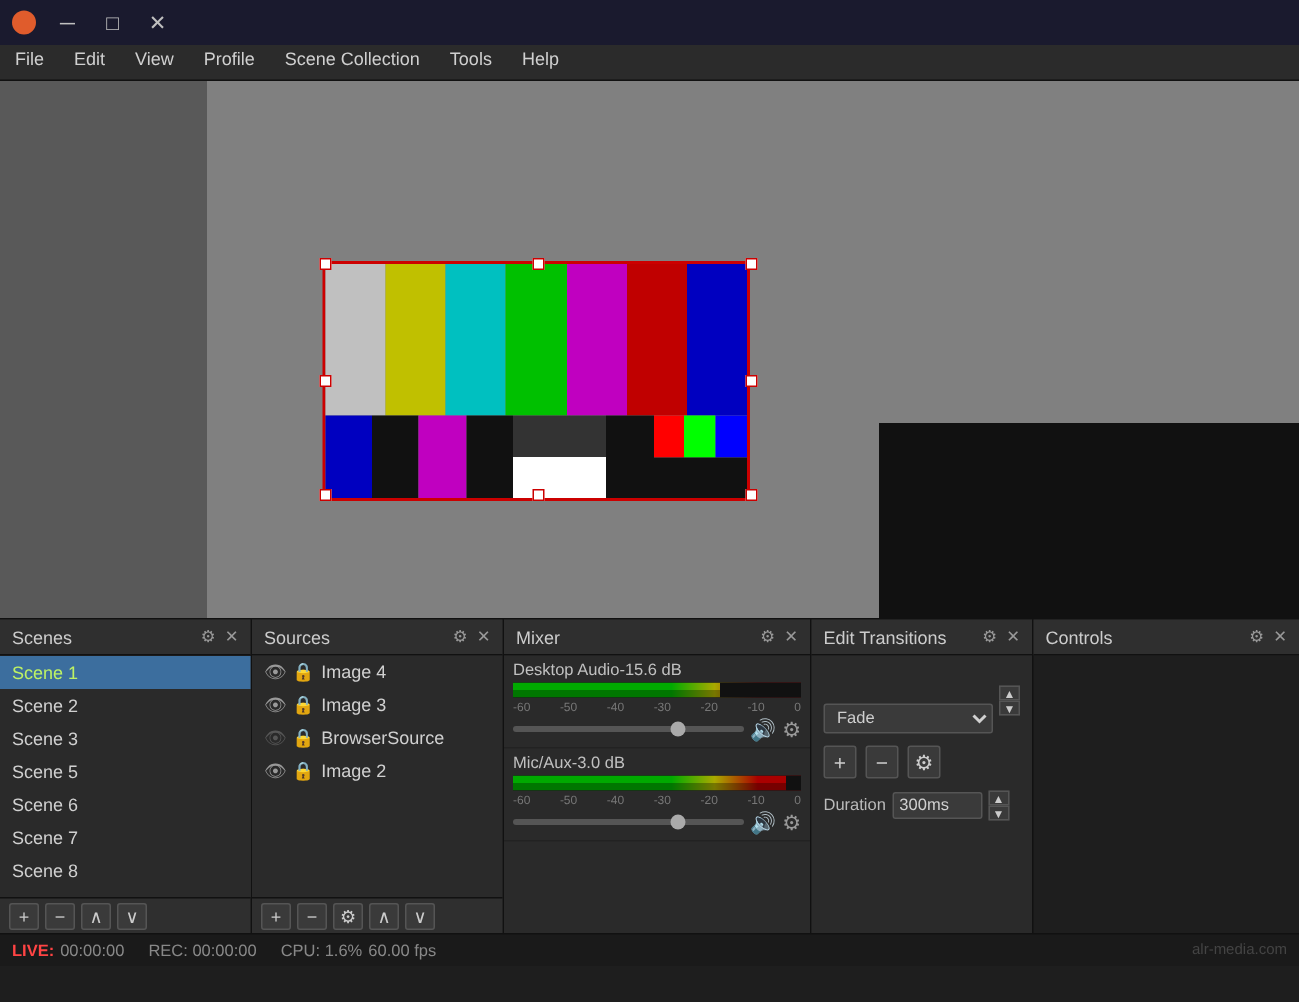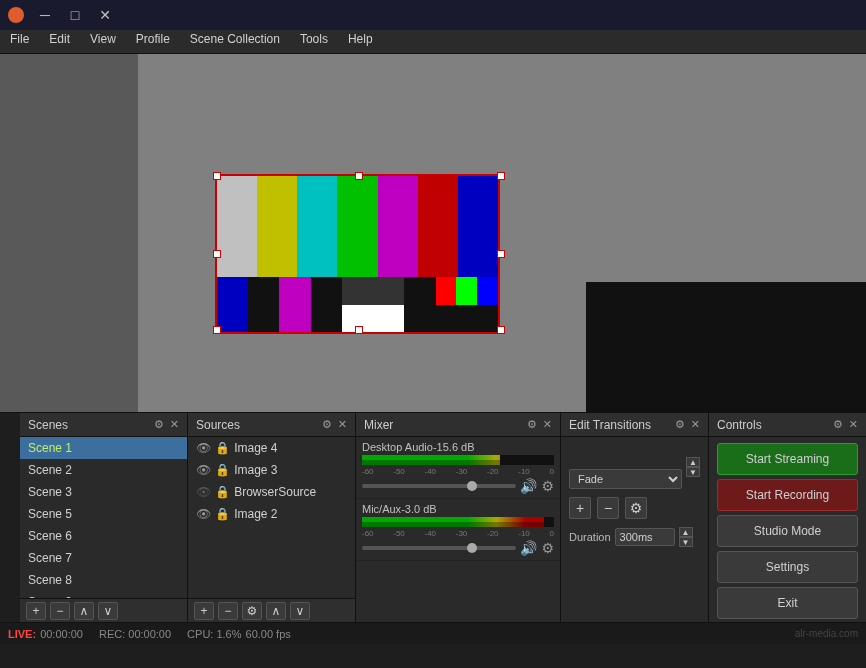--- a/index.html
+++ b/index.html
@@ -115,21 +115,20 @@
       height: 8px;
       background: white;
       border: 1px solid #cc0000;
     }
 
     
     #panels {
       height: 210px;
       display: flex;
       border-top: 1px solid #111;
-      padding-left: 20px;
     }
 
     
     .panel {
       display: flex;
       flex-direction: column;
       border-right: 1px solid #111;
     }
     .panel-header {
       height: 24px;
@@ -630,29 +629,20 @@
   </div>
 
   <div class="panel" id="controls-panel" style="border-right:none;">
     <div class="panel-header">
       <span class="panel-header-title">Controls</span>
       <div class="panel-header-icons">
         <span class="panel-icon-btn">⚙</span>
         <span class="panel-icon-btn">✕</span>
       </div>
     </div>
-    <div class="panel-content">
-      <div class="controls-content">
-        <button class="ctrl-btn stream">Start Streaming</button>
-        <button class="ctrl-btn record">Start Recording</button>
-        <button class="ctrl-btn">Studio Mode</button>
-        <button class="ctrl-btn">Settings</button>
-        <button class="ctrl-btn">Exit</button>
-      </div>
-    </div>
   </div>
 
 </div>
 
 <div id="status-bar">
   <div class="status-item">
     <span class="status-live">LIVE:</span>
     <span>00:00:00</span>
   </div>
   <div class="status-item">

